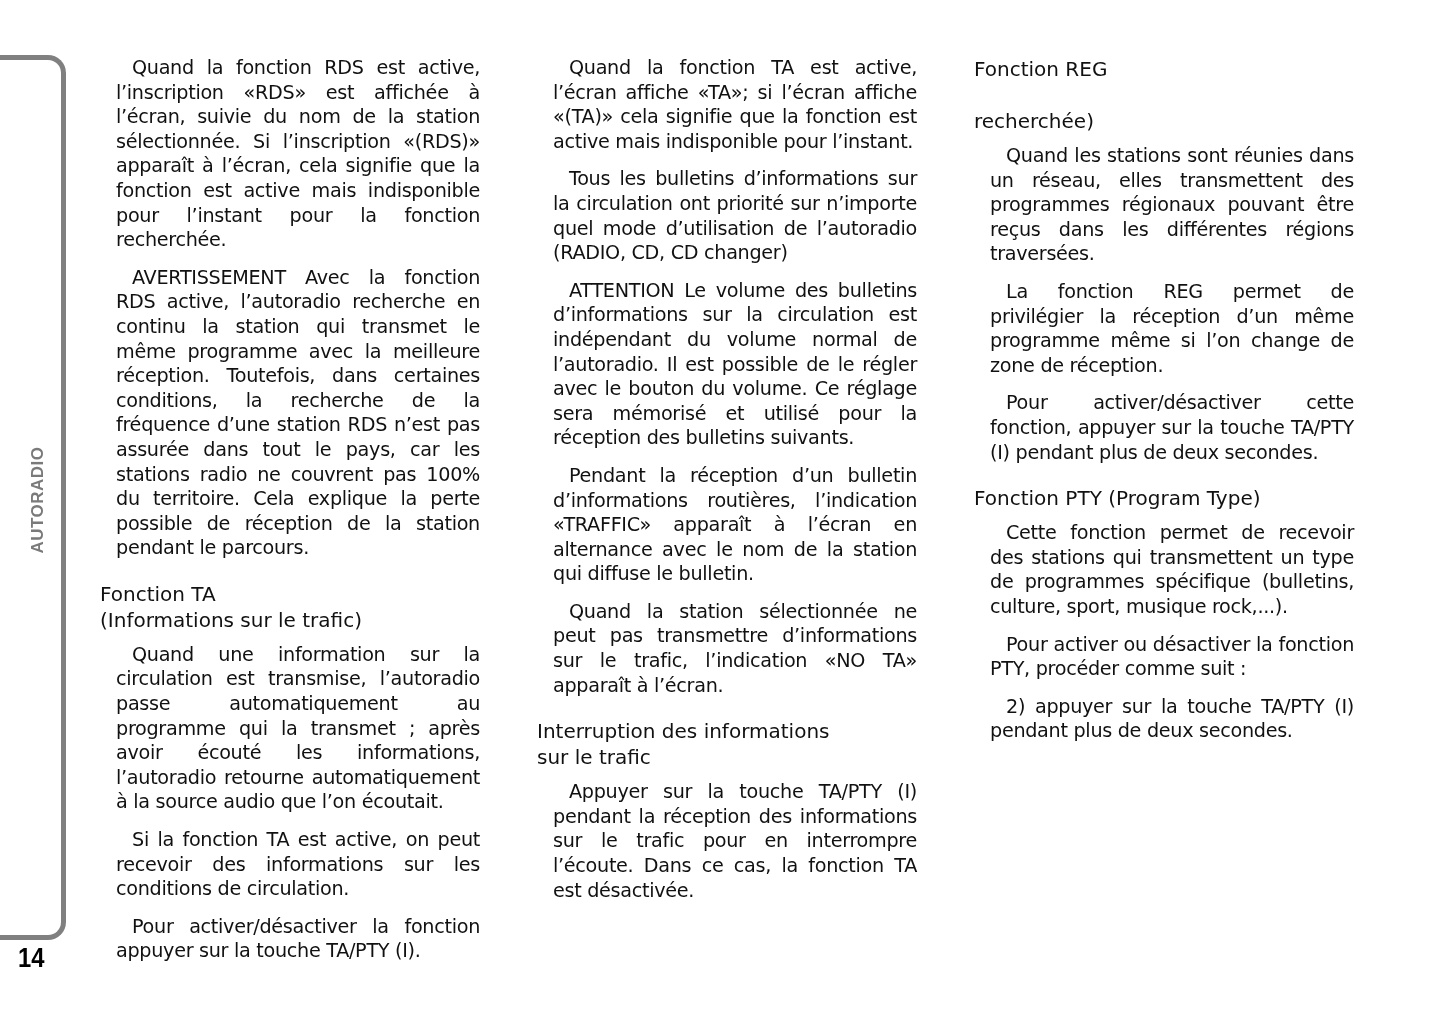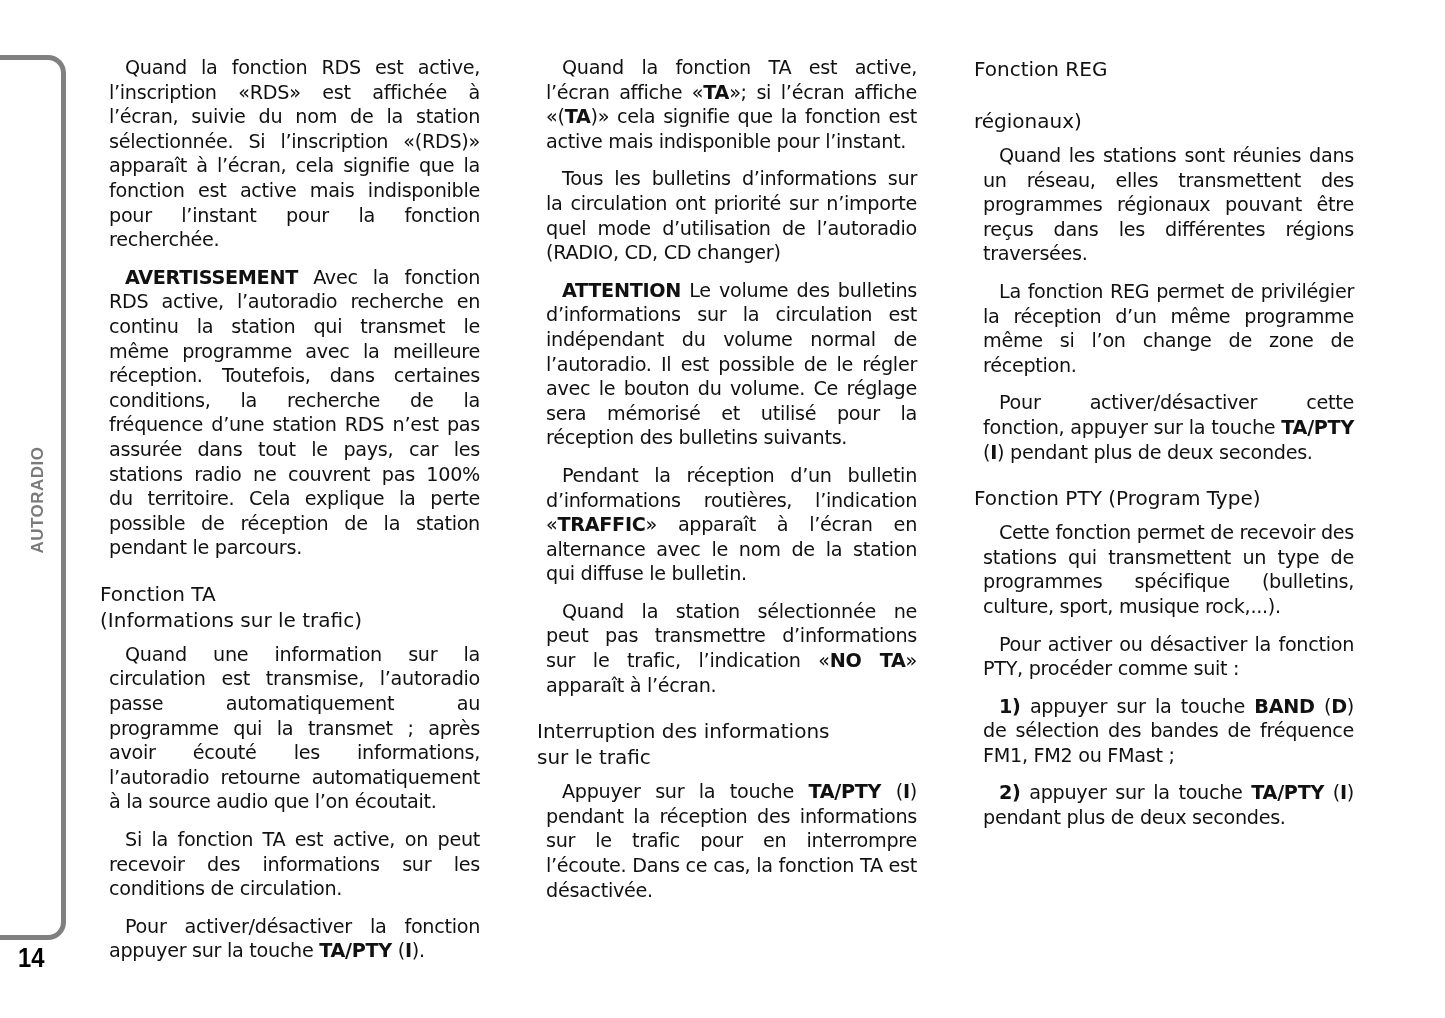--- a/index.html
+++ b/index.html
@@ -16,24 +16,24 @@
     color: #7a7a7a; letter-spacing: 0.5px; transform-origin: center; white-space: nowrap;
   }
   .page-number {
     position: absolute; left: 18px; top: 942px; font-family: "Liberation Sans", sans-serif;
     font-weight: bold; font-size: 28px; color: #000000; transform: scaleX(0.85); transform-origin: left;
   }
   .col { position: absolute; top: 56px; width: 380px; font-size: 19.2px; line-height: 24.6px; }
   .col1 { left: 100px; }
   .col2 { left: 537px; }
   .col3 { left: 974px; }
-  .col p { margin: 0 0 13px 9px; text-indent: 16px; text-align: justify; letter-spacing: -0.3px; }
+  .col p { margin: 0 0 13px 16px; text-indent: 16px; text-align: justify; letter-spacing: -0.3px; }
   .col h2 { margin: 0 0 10px 0; font-size: 20px; line-height: 26px; font-weight: normal; }
   .col h2.spaced { margin-top: 20px; }
-  b { font-weight: bold; }
+  b { font-weight: normal; }
 </style>
 </head>
 <body>
 
 <div class="tab-frame"></div>
 <div class="side-label">AUTORADIO</div>
 <div class="page-number">14</div>
 
 <div class="col col1">
   <p>Quand la fonction RDS est active, l’inscription «RDS» est affichée à l’écran, suivie du nom de la station sélectionnée. Si l’inscription «(RDS)» apparaît à l’écran, cela signifie que la fonction est active mais indisponible pour l’instant pour la fonction recherchée.</p>
@@ -48,22 +48,21 @@
   <p><span>Quand la fonction TA est active, l’écran affiche «</span><b>TA</b><span>»; si l’écran affiche «(</span><b>TA</b><span>)» cela signifie que la fonction est active mais indisponible pour l’instant.</span></p>
   <p>Tous les bulletins d’informations sur la circulation ont priorité sur n’importe quel mode d’utilisation de l’autoradio (RADIO, CD, CD changer)</p>
   <p><b>ATTENTION</b><span> Le volume des bulletins d’informations sur la circulation est indépendant du volume normal de l’autoradio. Il est possible de le régler avec le bouton du volume. Ce réglage sera mémorisé et utilisé pour la réception des bulletins suivants.</span></p>
   <p><span>Pendant la réception d’un bulletin d’informations routières, l’indication «</span><b>TRAFFIC</b><span>» apparaît à l’écran en alternance avec le nom de la station qui diffuse le bulletin.</span></p>
   <p><span>Quand la station sélectionnée ne peut pas transmettre d’informations sur le trafic, l’indication «</span><b>NO TA</b><span>» apparaît à l’écran.</span></p>
   <h2 class="spaced"><span>Interruption des informations</span><br><span>sur le trafic</span></h2>
   <p><span>Appuyer sur la touche </span><b>TA/PTY</b><span> (</span><b>I</b><span>) pendant la réception des informations sur le trafic pour en interrompre l’écoute. Dans ce cas, la fonction TA est désactivée.</span></p>
 </div>
 
 <div class="col col3">
-  <h2><span>Fonction REG</span><br><br><span>régionaux)</span></h2>
+  <h2><span>Fonction REG</span><br><br><span>recherchée)</span></h2>
   <p>Quand les stations sont réunies dans un réseau, elles transmettent des programmes régionaux pouvant être reçus dans les différentes régions traversées.</p>
   <p>La fonction REG permet de privilégier la réception d’un même programme même si l’on change de zone de réception.</p>
   <p><span>Pour activer/désactiver cette fonction, appuyer sur la touche </span><b>TA/PTY</b><span> (</span><b>I</b><span>) pendant plus de deux secondes.</span></p>
   <h2 class="spaced">Fonction PTY (Program Type)</h2>
   <p>Cette fonction permet de recevoir des stations qui transmettent un type de programmes spécifique (bulletins, culture, sport, musique rock,...).</p>
   <p>Pour activer ou désactiver la fonction PTY, procéder comme suit :</p>
-  <p><b>1)</b><span> appuyer sur la touche </span><b>BAND</b><span> (</span><b>D</b><span>) de sélection des bandes de fréquence FM1, FM2 ou FMast ;</span></p>
   <p><b>2)</b><span> appuyer sur la touche </span><b>TA/PTY</b><span> (</span><b>I</b><span>) pendant plus de deux secondes.</span></p>
 </div>
 
 </body></html>

